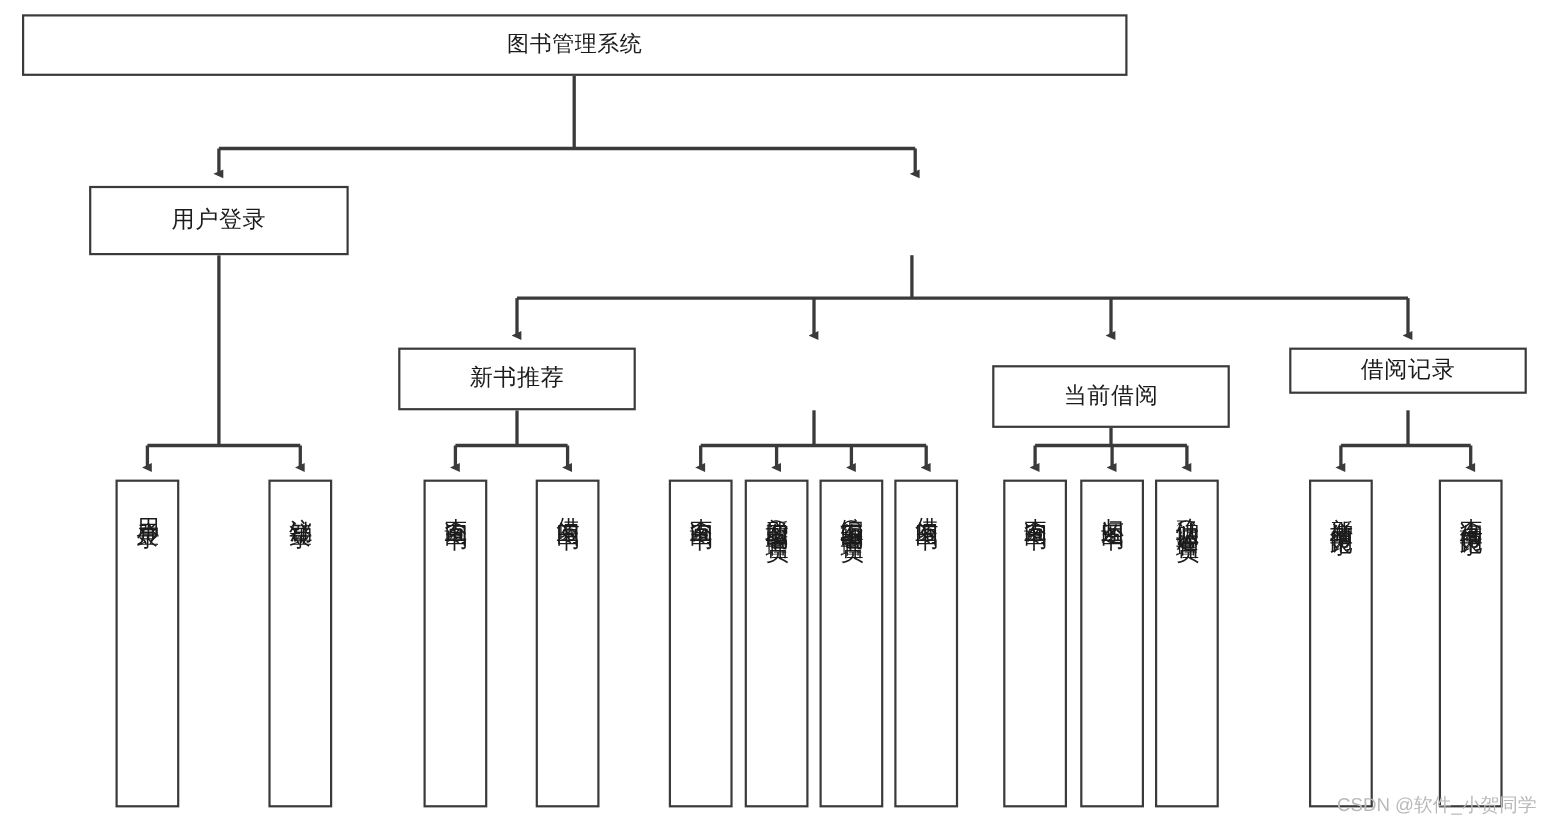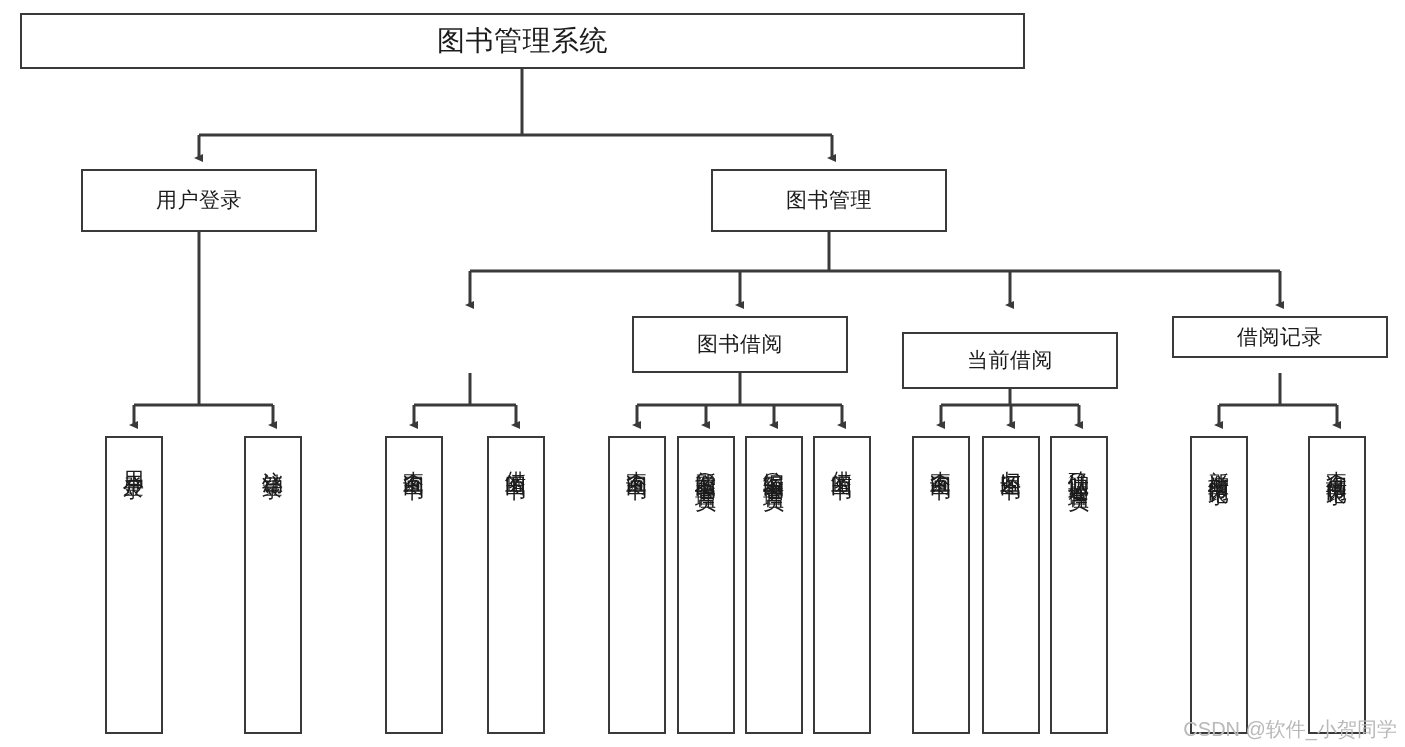--- a/index.html
+++ b/index.html
@@ -39,39 +39,39 @@
   .node .label {
     display: block;
     text-align: center;
     line-height: 1.18;
     letter-spacing: 0.5px;
   }
   .node.horiz .label {
     font-size: 21px;
   }
   .node.root .label {
-    font-size: 28px;
+    font-size: 20px;
   }
   .node.vert {
     align-items: flex-start;
     padding-top: 16px;
   }
   .node.vert .label {
     writing-mode: vertical-rl;
     text-orientation: upright;
     font-size: 21px;
     letter-spacing: 3px;
     line-height: 1;
     white-space: nowrap;
   }
   .watermark {
     position: absolute;
     right: 8px;
     bottom: 4px;
-    font-size: 20px;
+    font-size: 17px;
     color: #b9b9b9;
     z-index: 5;
     white-space: nowrap;
     font-family: "Liberation Sans", "DejaVu Sans", sans-serif;
   }
 </style>
 </head>
 <body>
 
 <div id="stage">
@@ -126,26 +126,23 @@
     </g>
   </svg>
 
   <div class="node root horiz" style="left:20px; top:13px; width:1005px; height:56px;">
     <span class="label">图书管理系统</span>
   </div>
 
   <div class="node horiz" style="left:81px; top:169px; width:236px; height:63px;">
     <span class="label">用户登录</span>
   </div>
-  <div class="node horiz" style="left:711px; top:169px; width:236px; height:63px;">
-    <span class="label">图书管理</span>
-  </div>
 
-  <div class="node horiz" style="left:632px; top:316px; width:216px; height:57px;">
-    <span class="label">图书借阅</span>
+  <div class="node horiz" style="left:362px; top:316px; width:216px; height:57px;">
+    <span class="label">新书推荐</span>
   </div>
   <div class="node horiz" style="left:902px; top:332px; width:216px; height:57px;">
     <span class="label">当前借阅</span>
   </div>
   <div class="node horiz" style="left:1172px; top:316px; width:216px; height:42px;">
     <span class="label">借阅记录</span>
   </div>
 
   <div class="node vert" style="left:105px; top:436px; width:58px; height:298px;">
     <span class="label">用户登录</span>

